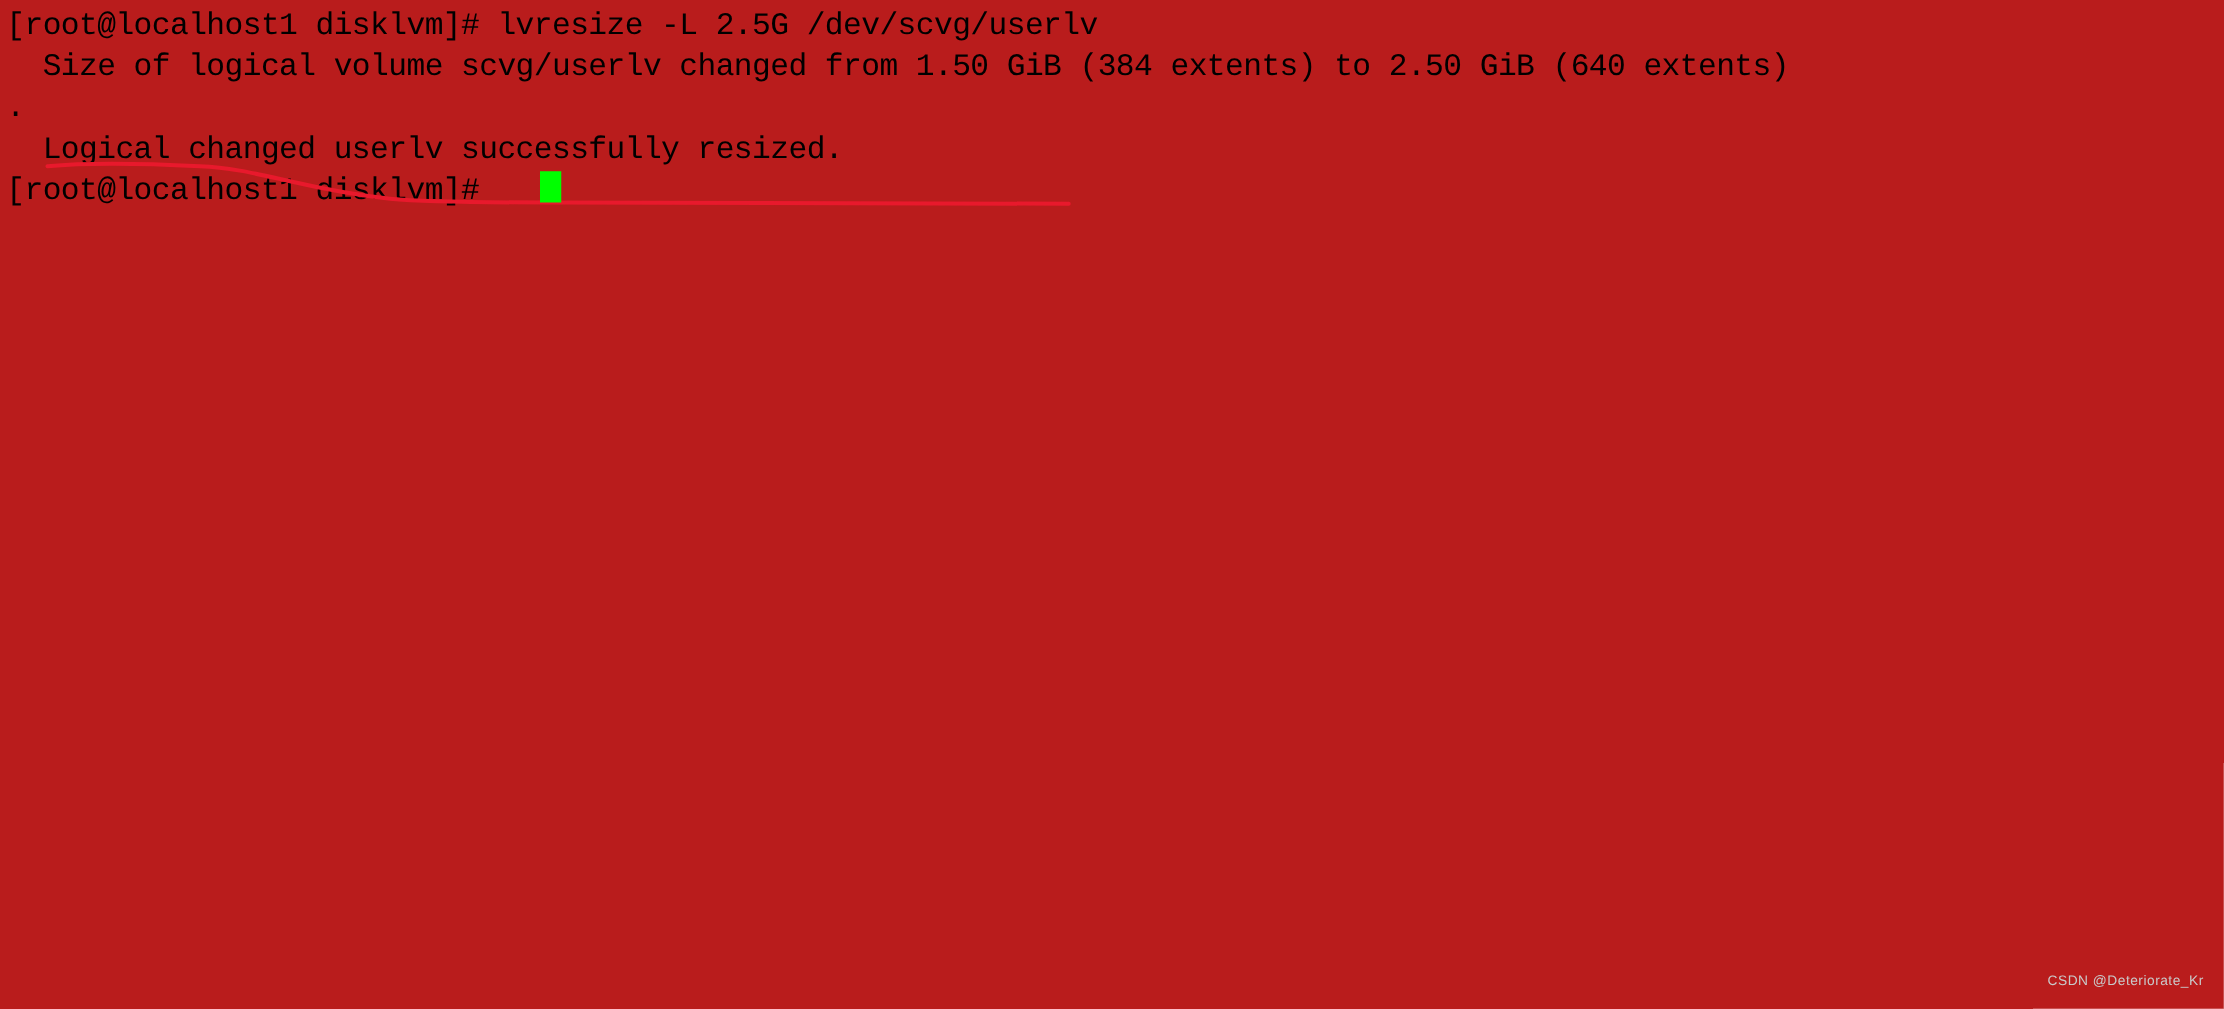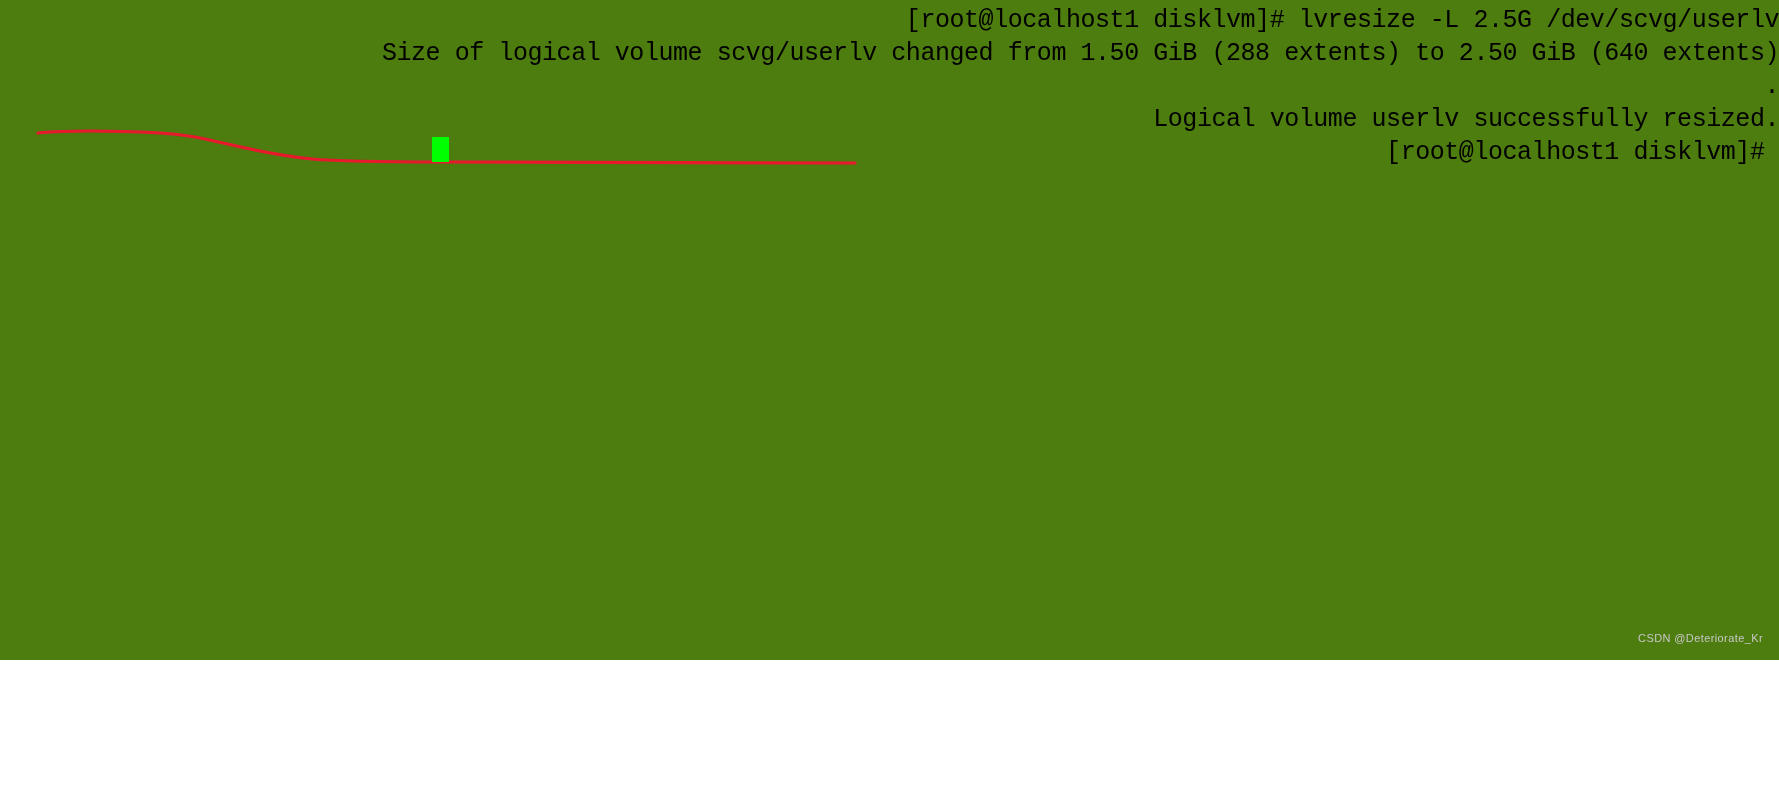--- a/index.html
+++ b/index.html
@@ -13,23 +13,22 @@
     position: relative;
     overflow: hidden;
     font-family: "Liberation Serif", "DejaVu Serif", serif;
   }
 
   #terminal {
     position: absolute;
     left: 0;
     top: 0;
     width: 1779px;
-    height: 660px;
-    background: #4d7c0f;
-    text-align: right;
+    height: 807px;
+    background: #b91c1c;
   }
 
   .term-lines {
     position: absolute;
     left: 5px;
     top: 4px;
     width: 1774px;
   }
 
   .term-line {
@@ -72,23 +71,23 @@
     white-space: nowrap;
   }
 </style>
 </head>
 <body>
 
 <div id="terminal">
 
   <div class="term-lines">
     <div class="term-line">[root@localhost1 disklvm]# lvresize -L 2.5G /dev/scvg/userlv</div>
-    <div class="term-line">  Size of logical volume scvg/userlv changed from 1.50 GiB (288 extents) to 2.50 GiB (640 extents)</div>
+    <div class="term-line">  Size of logical volume scvg/userlv changed from 1.50 GiB (384 extents) to 2.50 GiB (640 extents)</div>
     <div class="term-line">.</div>
-    <div class="term-line">  Logical volume userlv successfully resized.</div>
+    <div class="term-line">  Logical changed userlv successfully resized.</div>
     <div class="term-line">[root@localhost1 disklvm]# </div>
   </div>
 
   <svg id="annotation-underline" viewBox="0 0 1779 807" preserveAspectRatio="none">
     <path d="M 38 133 C 70 130, 120 131, 160 133 C 185 134, 205 139, 232 145 C 258 151, 285 156, 312 159 C 345 162, 400 162, 440 162 L 855 163" fill="none" stroke="#e8192c" stroke-width="3.2" stroke-linecap="round" stroke-linejoin="round"></path>
   </svg>
 
   <div id="cursor-block" style="background:#00ff00;"></div>
 
   <div id="watermark">CSDN @Deteriorate_Kr</div>

